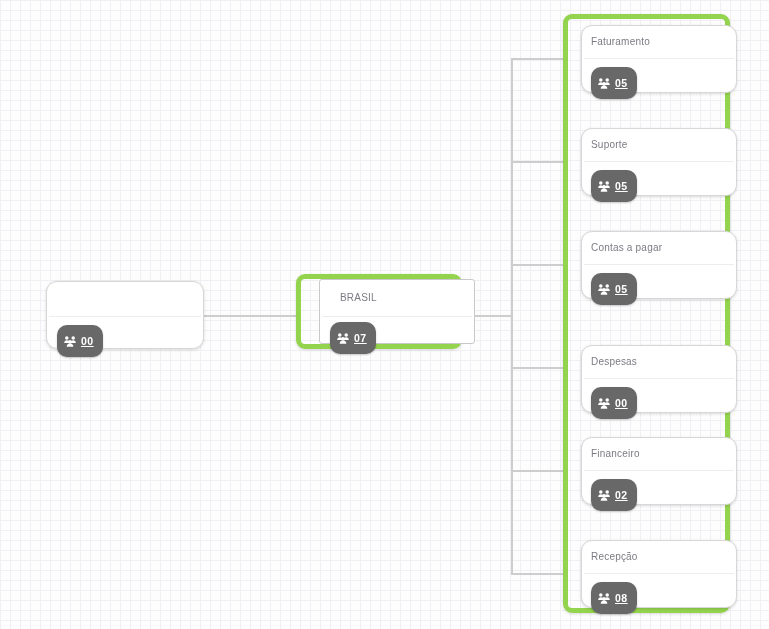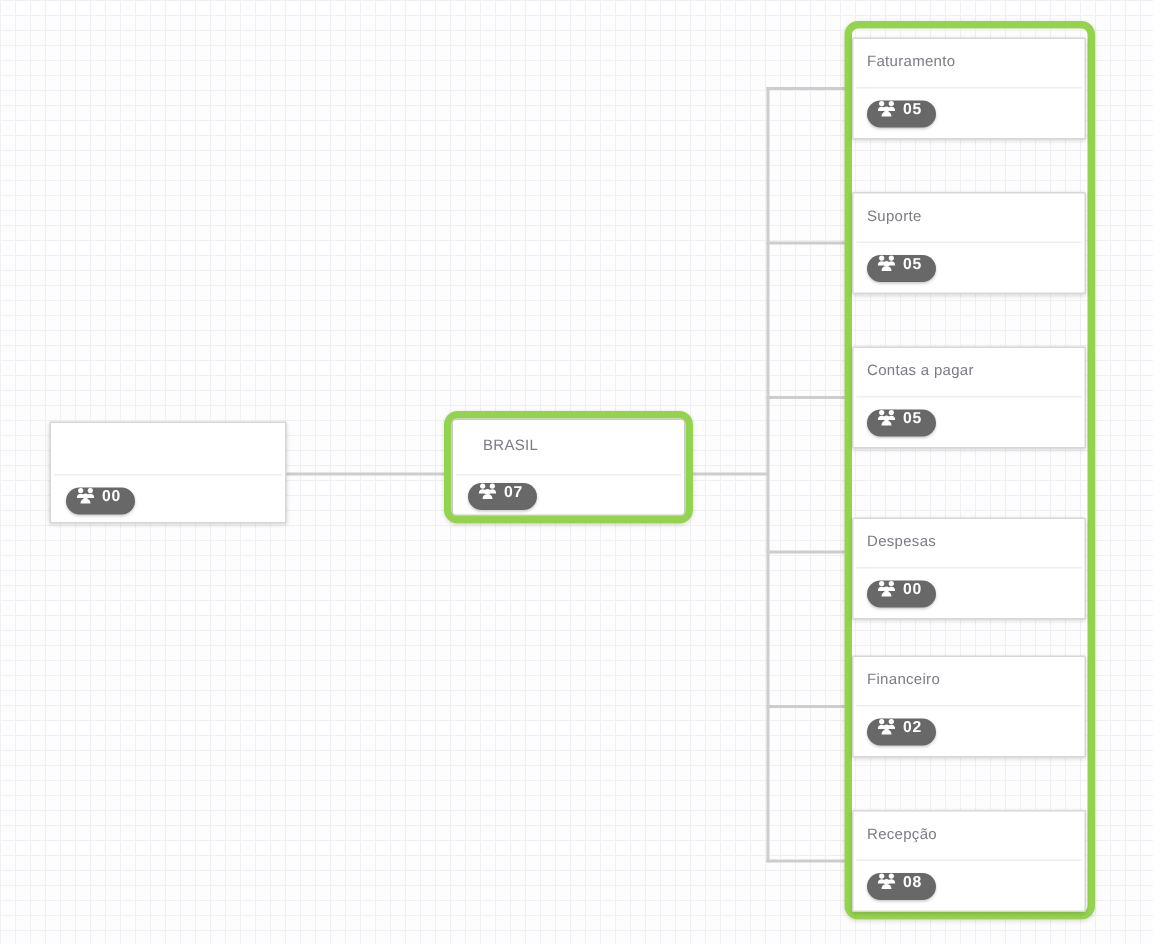--- a/index.html
+++ b/index.html
@@ -21,49 +21,51 @@
   #conn-root-company{left:190px;top:315px;width:107px;}
   #conn-company-trunk{left:461px;top:315px;width:51px;}
   #conn-trunk{left:511px;top:58px;height:517px;}
   .conn-stub{left:511px;width:57px;}
   #stub-0{top:58px;}  #stub-1{top:161px;} #stub-2{top:264px;}
   #stub-3{top:367px;} #stub-4{top:470px;} #stub-5{top:573px;}
 
   
   .node-card{
     position:absolute;background:#fff;border:1px solid #d7d7d7;
-    border-radius:1px;box-shadow:0 1px 3px rgba(0,0,0,.14);
+    border-radius:11px;box-shadow:0 1px 3px rgba(0,0,0,.14);
     box-sizing:border-box;
+    margin-left:13px;
   }
   .node-title{
     position:absolute;top:10px;left:9px;font-size:10px;color:#7b7b83;
     letter-spacing:.2px;white-space:nowrap;
   }
   .divider{position:absolute;top:32px;left:2px;right:2px;height:1px;background:#ededed;}
 
   .badge{
-    position:absolute;left:9px;top:41px;height:18px;
-    display:inline-flex;align-items:flex-start;gap:4px;
+    position:absolute;left:9px;top:41px;height:32px;
+    display:inline-flex;align-items:center;gap:4px;
     background:#686868;color:#fff;border-radius:10px;
     padding:0 9px 0 6px;font-size:10.5px;font-weight:bold;letter-spacing:.5px;
     box-shadow:0 1px 2px rgba(0,0,0,.22);
+    text-decoration:underline;
   }
   .badge-icon{display:inline-flex;align-items:center;}
 
   
   #root-card{left:33px;top:281px;width:158px;height:68px;}
   #root-card .divider{top:34px;}
   #root-card .badge{top:43px;left:10px;}
 
   
   .selection{
     position:absolute;border:5px solid #94d34d;border-radius:9px;
     box-sizing:border-box;box-shadow:0 1px 3px rgba(0,0,0,.15);
   }
-  #company-selection{left:296px;top:274px;width:166px;height:75px;}
+  #company-selection{left:296px;top:274px;width:166px;height:75px;padding-left:18px;}
   #company-card{position:relative;width:156px;height:65px;background:#fff;
     border:1px solid #c9c9c9;border-radius:3px;box-sizing:border-box;}
   #company-card .node-title{top:12px;left:20px;}
   #company-card .divider{top:36px;}
   #company-card .badge{top:42px;left:10px;}
 
   
   #group-selection{left:563px;top:14px;width:167px;height:599px;}
   .dept-card{left:0;width:156px;height:68px;}
   #dept-0{top:6px;}   #dept-1{top:109px;} #dept-2{top:212px;}

